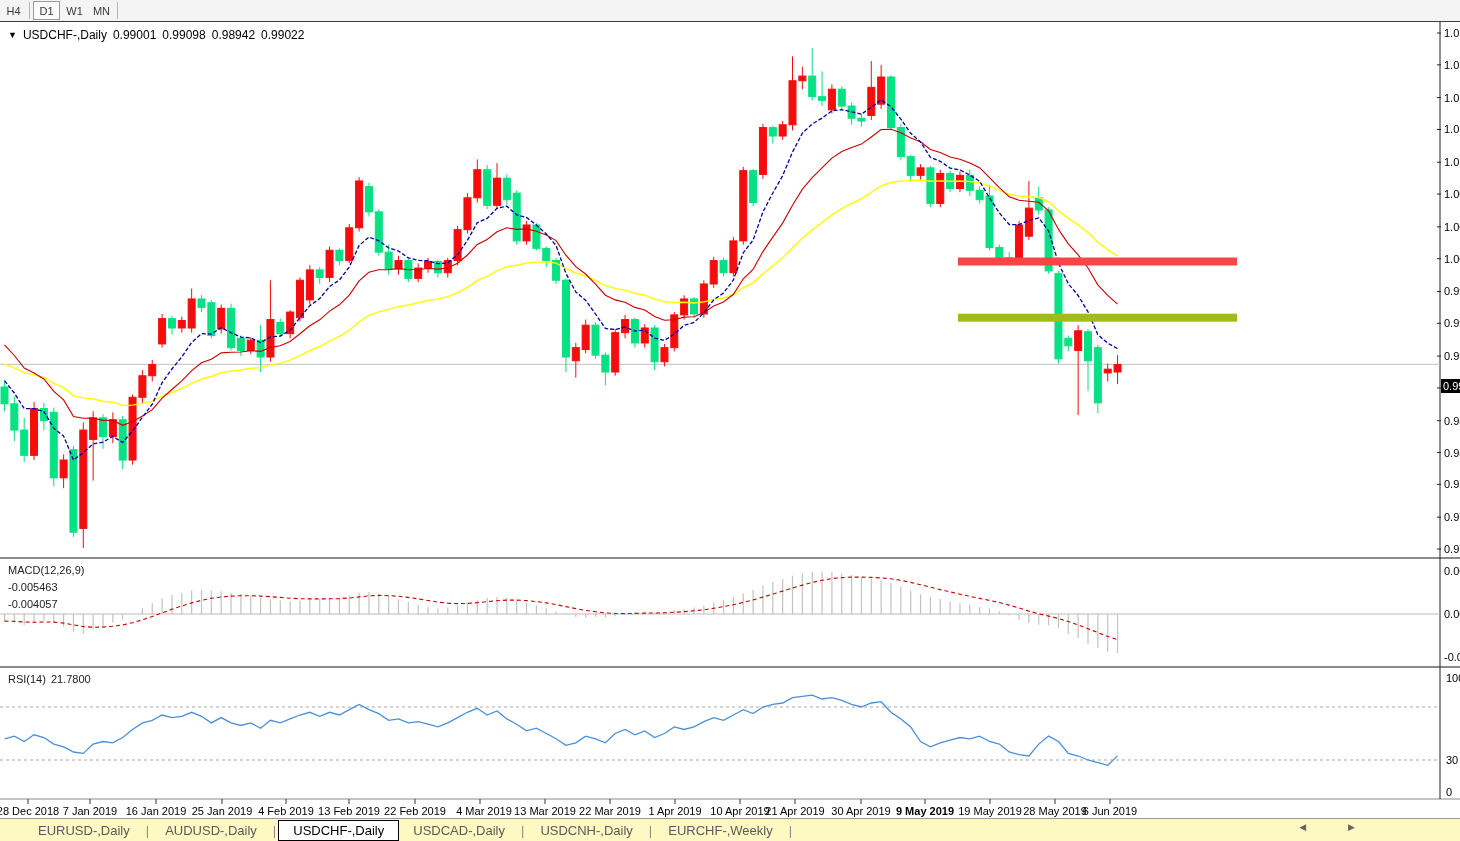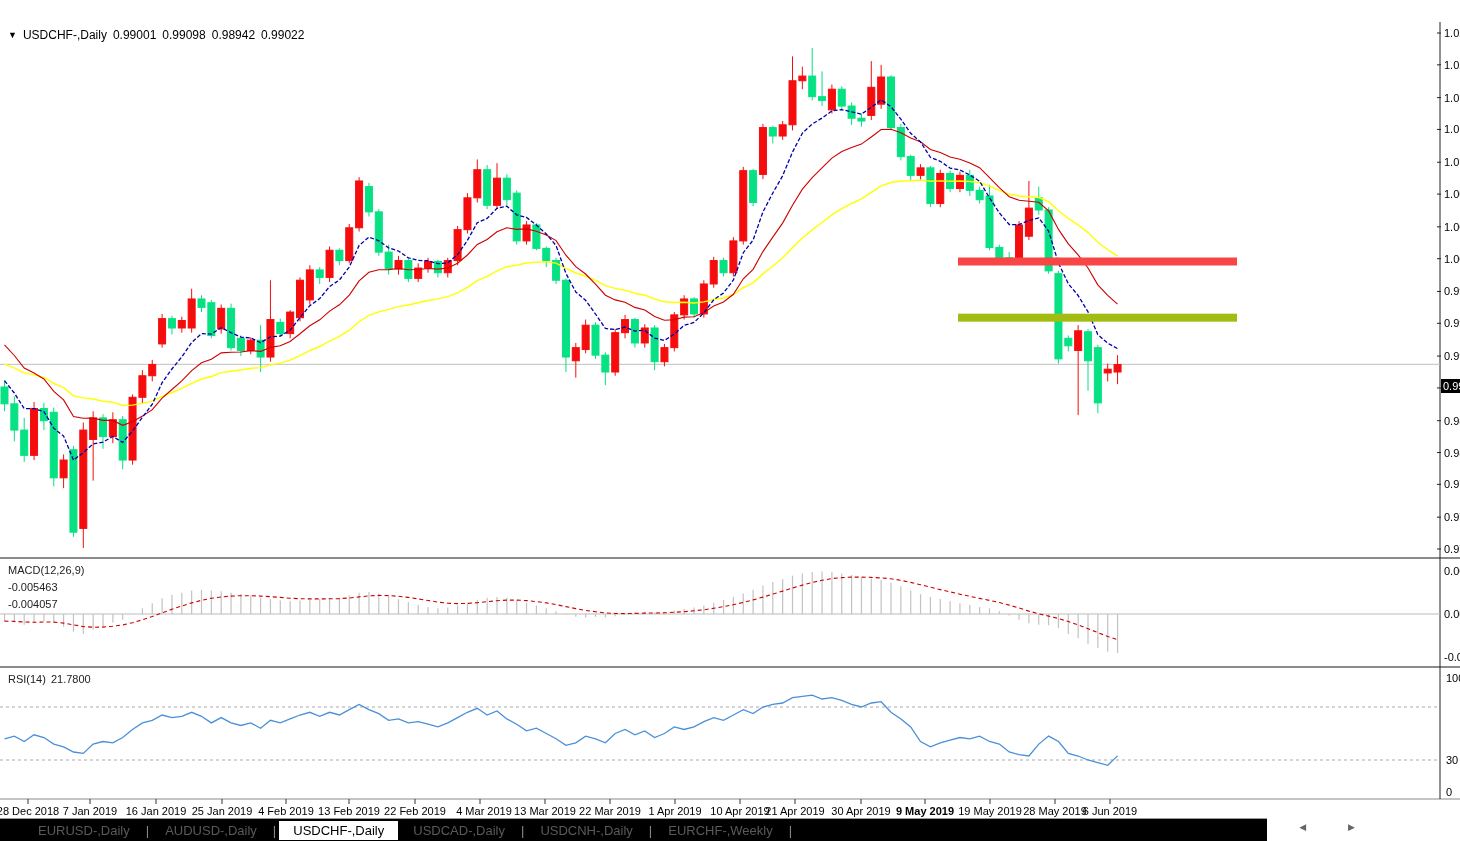--- a/index.html
+++ b/index.html
@@ -16,33 +16,41 @@
   #chart-wrap{position:absolute;left:0;top:22px;width:1460px;height:795px;background:#fff;}
   #chart-svg{position:absolute;left:0;top:0;}
   #chart-header{position:absolute;left:8px;top:6px;font-size:12px;color:#000;display:flex;gap:6px;align-items:center;}
   #macd-label{position:absolute;left:8px;top:542px;font-size:11px;color:#222;display:flex;gap:5px;flex-direction:column;}
   #rsi-label{position:absolute;left:8px;top:651px;font-size:11px;color:#222;display:flex;gap:5px;}
   .axis-label{position:absolute;font-size:11px;color:#000;white-space:nowrap;}
   .date-label{position:absolute;font-size:11px;color:#000;white-space:nowrap;transform:translateX(-50%);top:783px;}
   #price-tag{position:absolute;left:1441px;width:19px;height:0;}
   .ptag{position:absolute;left:0;top:-7px;background:#000;color:#fff;font-size:11px;padding:0 2px;height:14px;line-height:14px;}
   
-  #tabbar{position:absolute;left:0;top:818px;width:1267px;height:23px;background:#000000;
+  #tabbar{position:absolute;left:0;top:818px;width:1460px;height:23px;background:#fef9c3;
           border-top:1px solid #9a9a9a;display:flex;align-items:center;font-size:13px;color:#5a5a5a;}
   .tab{height:21px;display:flex;align-items:center;justify-content:center;padding:0 14px;cursor:default;white-space:nowrap;}
   .tab.active{background:#fff;border:1px solid #000;color:#000;height:19px;}
   .tab-sep{color:#8a8a8a;margin:0 2px;}
   #tab-scroll{position:absolute;right:105px;top:822px;display:flex;gap:42px;font-size:9px;color:#666;}
   .scroll-arrow{cursor:default;}
 </style>
 </head>
 <body>
 
 <div id="app">
 
+  <div id="toolbar">
+    <div class="tf-btn">H4</div>
+    <div class="tf-sep"></div>
+    <div class="tf-btn active">D1</div>
+    <div class="tf-btn">W1</div>
+    <div class="tf-btn">MN</div>
+    <div class="tf-sep"></div>
+  </div>
 
   <div id="chart-wrap">
     <svg id="chart-svg" width="1460" height="795">
         <rect x="0" y="0" width="1460" height="795" fill="#ffffff"></rect>
         <line x1="0" y1="536" x2="1460" y2="536" stroke="#8a8a8a" stroke-width="2"></line>
         <line x1="0" y1="645" x2="1460" y2="645" stroke="#8a8a8a" stroke-width="2"></line>
         <line x1="0" y1="777" x2="1460" y2="777" stroke="#8a8a8a" stroke-width="1"></line>
         <line x1="1440" y1="0" x2="1440" y2="777" stroke="#222" stroke-width="1"></line>
         <line x1="0" y1="342.3266240000007" x2="1440" y2="342.3266240000007" stroke="#c0c0c0" stroke-width="1"></line>
         <line x1="4.5" y1="358.43408000000017" x2="4.5" y2="389.3379200000009" stroke="#06e183" stroke-width="1"></line>

